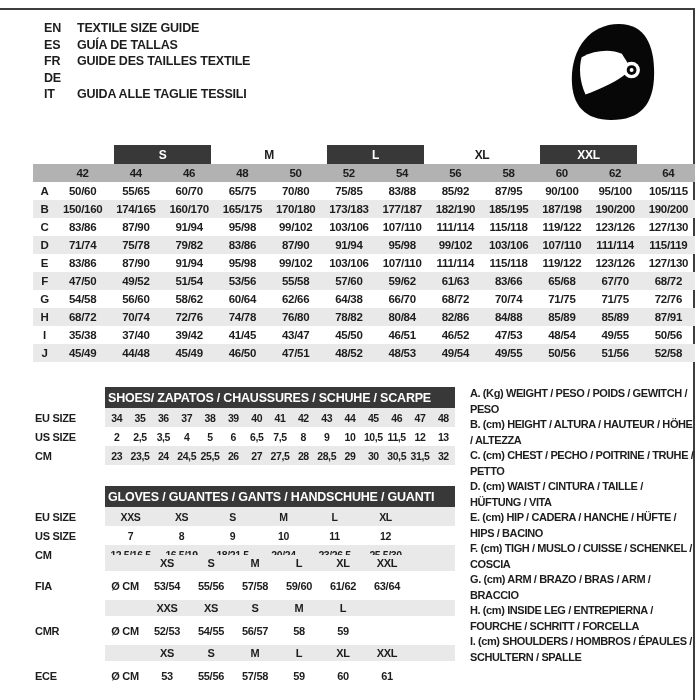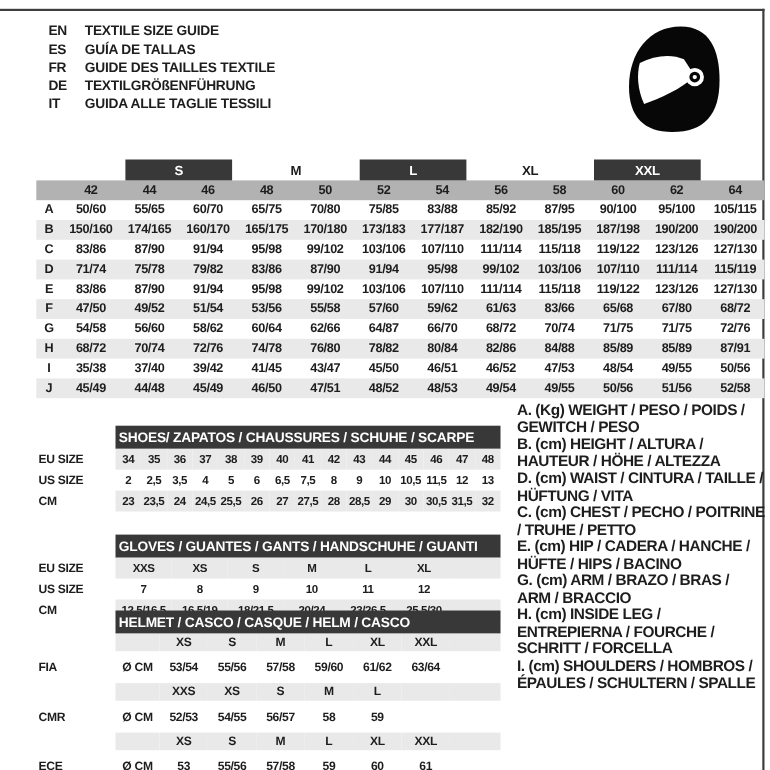--- a/index.html
+++ b/index.html
@@ -38,22 +38,22 @@
   .gl-row{display:grid;grid-template-columns:72px repeat(6,51px) 1fr;height:19px;align-items:stretch;}
   .hm-row{display:grid;grid-template-columns:72px 40px repeat(6,44px) 1fr;align-items:stretch;}
   .hm-size-row{height:16px;}
   .hm-val-row{height:29px;}
   .sh-cell,.gl-cell,.hm-cell{display:flex;align-items:center;justify-content:center;}
   .sh-cell{font-size:10.5px;letter-spacing:-0.4px;}
   .band{background:#e9e9e9;}
   .sec-label{display:flex;align-items:center;justify-content:flex-start;padding-left:2px;}
 
   
-  .legend{position:absolute;left:470px;top:365px;width:226px;
-          font-size:14px;line-height:15.5px;letter-spacing:-0.4px;}
+  .legend{position:absolute;left:470px;top:386px;width:226px;
+          font-size:11px;line-height:15.5px;letter-spacing:-0.4px;}
 </style>
 </head>
 <body>
 
 <div class="page">
   <div class="frame"></div>
 
   <div class="langs">
     <div class="lang-row">
       <span class="lang-code">EN</span>
@@ -62,21 +62,20 @@
     <div class="lang-row">
       <span class="lang-code">ES</span>
       <span class="lang-title">GUÍA DE TALLAS</span>
     </div>
     <div class="lang-row">
       <span class="lang-code">FR</span>
       <span class="lang-title">GUIDE DES TAILLES TEXTILE</span>
     </div>
     <div class="lang-row">
       <span class="lang-code">DE</span>
-      <span class="lang-title">TEXTILGRÖßENFÜHRUNG</span>
     </div>
     <div class="lang-row">
       <span class="lang-code">IT</span>
       <span class="lang-title">GUIDA ALLE TAGLIE TESSILI</span>
     </div>
   </div>
 
   <svg class="helmet" viewBox="0 0 100 104" aria-hidden="true">
     <path d="M57,3 C84,3 93,25 93,53 C93,85 79,101 49,101 C23,101 9,87 9,59 C9,27 28,3 57,3 Z" fill="#070707"></path>
     <path d="M19,37 C33,29.5 49,28.5 60,33.5 L70,49 C58,61 37,70 23,75 C17,62 16,48 19,37 Z" fill="#ffffff"></path>
@@ -191,31 +190,31 @@
         <div class="mt-cell">47/50</div>
         <div class="mt-cell">49/52</div>
         <div class="mt-cell">51/54</div>
         <div class="mt-cell">53/56</div>
         <div class="mt-cell">55/58</div>
         <div class="mt-cell">57/60</div>
         <div class="mt-cell">59/62</div>
         <div class="mt-cell">61/63</div>
         <div class="mt-cell">83/66</div>
         <div class="mt-cell">65/68</div>
-        <div class="mt-cell">67/80</div>
+        <div class="mt-cell">67/70</div>
         <div class="mt-cell">68/72</div>
       </div>
       <div class="mt-row mt-data-row">
         <div class="mt-cell">G</div>
         <div class="mt-cell">54/58</div>
         <div class="mt-cell">56/60</div>
         <div class="mt-cell">58/62</div>
         <div class="mt-cell">60/64</div>
         <div class="mt-cell">62/66</div>
-        <div class="mt-cell">64/87</div>
+        <div class="mt-cell">64/38</div>
         <div class="mt-cell">66/70</div>
         <div class="mt-cell">68/72</div>
         <div class="mt-cell">70/74</div>
         <div class="mt-cell">71/75</div>
         <div class="mt-cell">71/75</div>
         <div class="mt-cell">72/76</div>
       </div>
       <div class="mt-row mt-data-row stripe">
         <div class="mt-cell">H</div>
         <div class="mt-cell">68/72</div>
@@ -353,24 +352,20 @@
         <div class="gl-cell sh-cell band">12,5/16,5</div>
         <div class="gl-cell sh-cell band">16,5/19</div>
         <div class="gl-cell sh-cell band">18/21,5</div>
         <div class="gl-cell sh-cell band">20/24</div>
         <div class="gl-cell sh-cell band">23/26,5</div>
         <div class="gl-cell sh-cell band">25,5/30</div>
         <div class="band"></div>
       </div>
     </div>
   <div class="sec sec-helmet">
-      <div class="sec-title-row">
-        <div></div>
-        <div class="sec-title">HELMET / CASCO / CASQUE / HELM / CASCO</div>
-      </div>
       <div class="hm-row hm-size-row">
         <div></div>
         <div class="band"></div>
         <div class="hm-cell band">XS</div>
         <div class="hm-cell band">S</div>
         <div class="hm-cell band">M</div>
         <div class="hm-cell band">L</div>
         <div class="hm-cell band">XL</div>
         <div class="hm-cell band">XXL</div>
         <div class="band"></div>
@@ -428,20 +423,21 @@
         <div class="hm-cell">59</div>
         <div class="hm-cell">60</div>
         <div class="hm-cell">61</div>
         <div></div>
       </div>
     </div>
 
   <div class="legend">
       <div class="legend-item">A. (Kg) WEIGHT / PESO / POIDS / GEWITCH / PESO</div>
       <div class="legend-item">B. (cm) HEIGHT / ALTURA / HAUTEUR / HÖHE / ALTEZZA</div>
+      <div class="legend-item">C. (cm) CHEST / PECHO / POITRINE / TRUHE / PETTO</div>
       <div class="legend-item">D. (cm) WAIST / CINTURA / TAILLE / HÜFTUNG / VITA</div>
-      <div class="legend-item">C. (cm) CHEST / PECHO / POITRINE / TRUHE / PETTO</div>
       <div class="legend-item">E. (cm) HIP / CADERA / HANCHE / HÜFTE / HIPS / BACINO</div>
+      <div class="legend-item">F. (cm) TIGH / MUSLO / CUISSE / SCHENKEL / COSCIA</div>
       <div class="legend-item">G. (cm) ARM / BRAZO / BRAS / ARM / BRACCIO</div>
       <div class="legend-item">H. (cm) INSIDE LEG / ENTREPIERNA / FOURCHE / SCHRITT / FORCELLA</div>
       <div class="legend-item">I. (cm) SHOULDERS / HOMBROS / ÉPAULES / SCHULTERN / SPALLE</div>
     </div>
 </div>
 
 </body></html>

